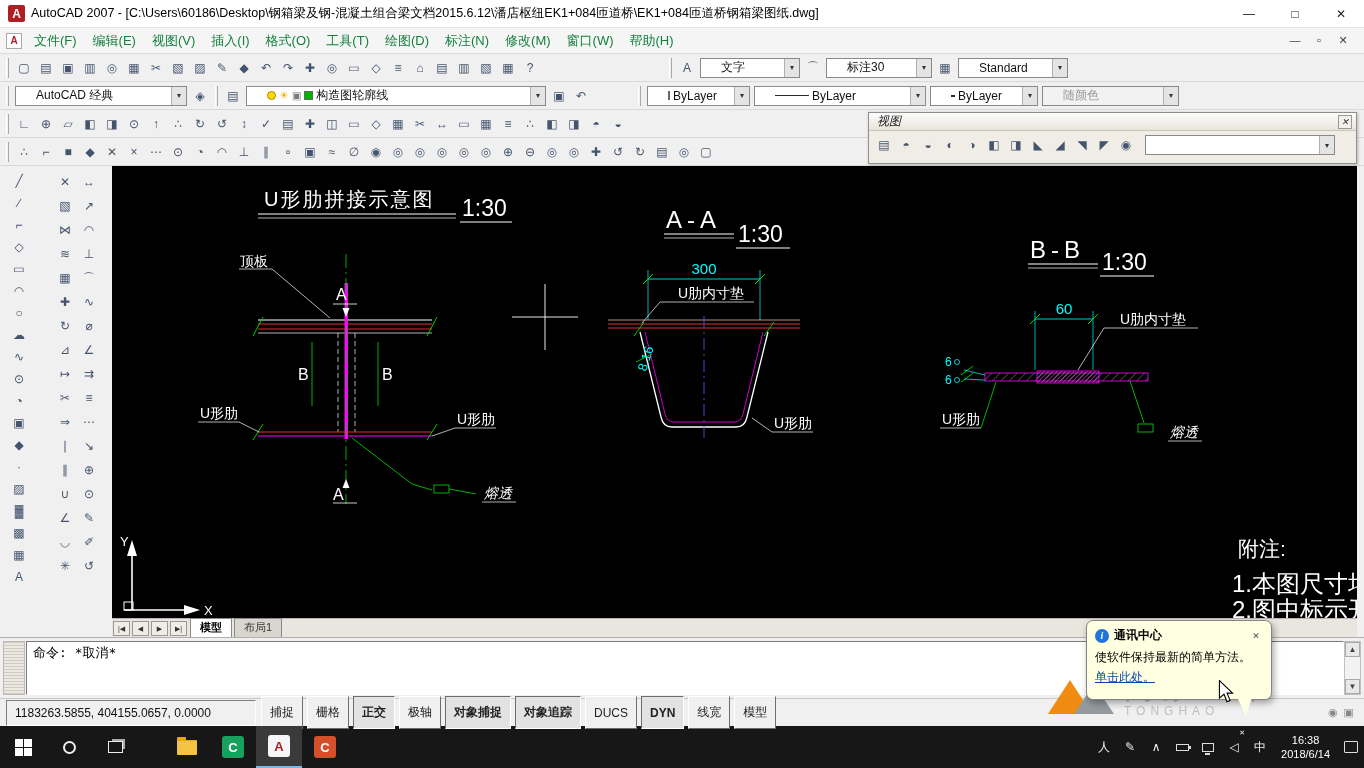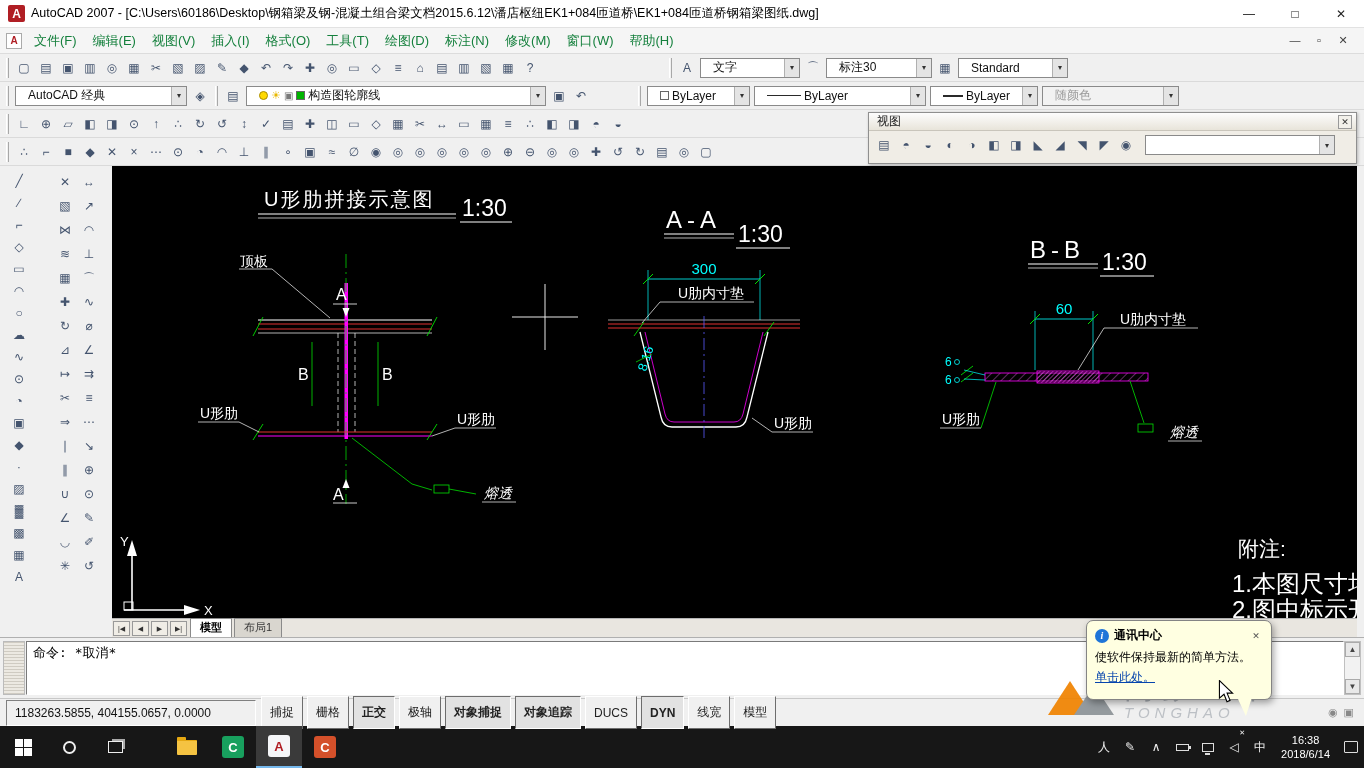--- a/index.html
+++ b/index.html
@@ -20,35 +20,35 @@
   .menu-item { font-size:13px; color:#15803d; padding:3px 8px; cursor:default; }
   .mdi-btns { display:flex; gap:10px; padding-right:10px; color:#444; font-size:11px; }
   .mdi-btns span { width:14px; text-align:center; }
 
   
   .tb { height:28px; background:#f0f0f0; border-bottom:1px solid #dadada; display:flex; align-items:center; padding:0 2px; }
   .grip { width:3px; height:20px; border-left:1px solid #ffffff; border-right:1px solid #a8a8a8; margin:0 4px; }
   .tbgroup { display:flex; align-items:center; }
   .icon-btn { width:22px; height:22px; display:flex; align-items:center; justify-content:center; font-size:12px; color:#44546e; border:1px solid transparent; }
   .combo { display:flex; align-items:center; height:20px; background:#fff; border:1px solid #8a8a8a; font-size:12px; color:#111; margin:0 2px; }
-  .combo .ctext { padding:0 12px; white-space:nowrap; overflow:hidden; flex:1; display:flex; align-items:center; gap:3px; }
+  .combo .ctext { padding:0 20px; white-space:nowrap; overflow:hidden; flex:1; display:flex; align-items:center; gap:3px; }
   .combo .carrow { width:15px; align-self:stretch; display:flex; align-items:center; justify-content:center; font-size:8px; color:#333; background:#e4e4e4; border-left:1px solid #b0b0b0; }
   .combo.disabled { background:#f2f2f2; color:#9a9a9a; }
   .lw-line { display:inline-block; width:34px; height:2px; background:#2a2a2a; }
   .lt-line { display:inline-block; width:34px; height:1px; background:#2a2a2a; }
   .sw { display:inline-block; width:9px; height:9px; border:1px solid #666; }
   .sw.green { background:#00b400; }
   .sw.white { background:#fdfdfd; }
   .bulb { display:inline-block; width:9px; height:9px; border-radius:50%; background:#ffd900; border:1px solid #a98c00; }
   .sun { color:#e8b800; font-size:11px; line-height:1; }
   .lockg { color:#7a7a7a; font-size:10px; line-height:1; }
 
   
   .view-palette { position:absolute; left:868px; top:112px; width:489px; height:52px; background:#f0ede6; border:1px solid #8f8f8f; box-shadow:1px 1px 3px rgba(0,0,0,.25); z-index:10; }
-  .vp-title { height:18px; display:flex; align-items:center; padding:0 4px 0 8px; font-size:12px; color:#222; background:linear-gradient(#fdfdfd,#e8e4da); border-bottom:1px solid #c9c5bb; }
+  .vp-title { height:18px; display:flex; align-items:center; padding:0 4px 0 8px; font-size:12px; color:#222; background:linear-gradient(#fdfdfd,#e8e4da); border-bottom:1px solid #c9c5bb;font-style:italic; }
   .vp-title .vtxt { flex:1; }
   .vp-close { width:14px; height:14px; font-size:9px; display:flex; align-items:center; justify-content:center; border:1px solid #999; background:#f2f0ea; color:#333; }
   .vp-row { display:flex; align-items:center; padding:3px 4px; }
   .vp-row .combo { width:190px; margin-left:8px; }
 
   
   .main { position:relative; height:471px; background:#f0f0f0; }
   .left-tools { position:absolute; left:0; top:0; bottom:0; width:112px; display:flex; padding:4px 0 0 7px; }
   .tool-col { display:flex; flex-direction:column; }
   .tool-col.drawcol { margin-right:22px; }
@@ -90,21 +90,21 @@
   .pop-msg { margin-top:5px; }
   .pop-link { color:#0645ad; text-decoration:underline; margin-top:3px; display:inline-block; }
 
   
   .watermark { position:absolute; left:1042px; top:672px; display:flex; align-items:center; gap:8px; z-index:40; pointer-events:none; opacity:.92; }
   .wm-logo { position:relative; width:74px; height:46px; }
   .wm-logo .t1 { position:absolute; left:6px; bottom:4px; width:0; height:0; border-left:22px solid transparent; border-right:22px solid transparent; border-bottom:34px solid #f08300; }
   .wm-logo .t2 { position:absolute; left:32px; bottom:4px; width:0; height:0; border-left:20px solid transparent; border-right:20px solid transparent; border-bottom:30px solid #8d9398; }
   .wm-txt { display:flex; flex-direction:column; }
   .wm-cn { font-size:30px; color:#a9aeb5; letter-spacing:8px; line-height:1.05; }
-  .wm-en { font-size:15px; color:#b8bcc2; letter-spacing:5px;font-style:italic; }
+  .wm-en { font-size:12px; color:#b8bcc2; letter-spacing:5px; }
 
   
   .cursor { position:absolute; left:1218px; top:680px; z-index:60; }
 
   
   .taskbar { height:42px; background:#171717; display:flex; align-items:stretch; color:#fff; }
   .tb-btn { width:46px; display:flex; align-items:center; justify-content:center; }
   .tb-btn.app.active { background:#3a3a3a; border-bottom:2px solid #76b9ed; }
   .winlogo { display:grid; grid-template-columns:8px 8px; grid-template-rows:8px 8px; gap:1px; }
   .winlogo i { background:#fff; }

